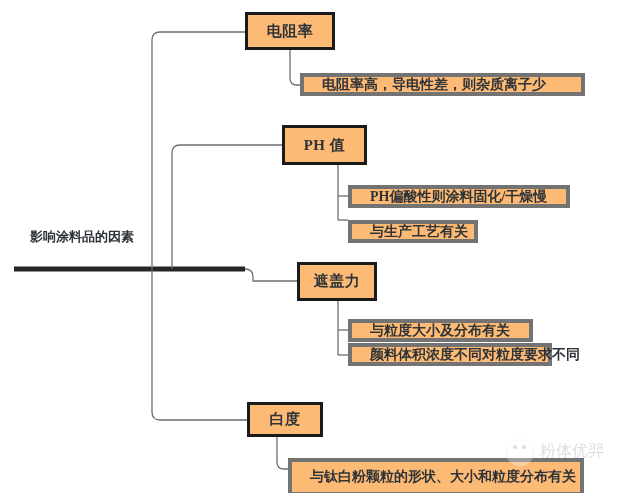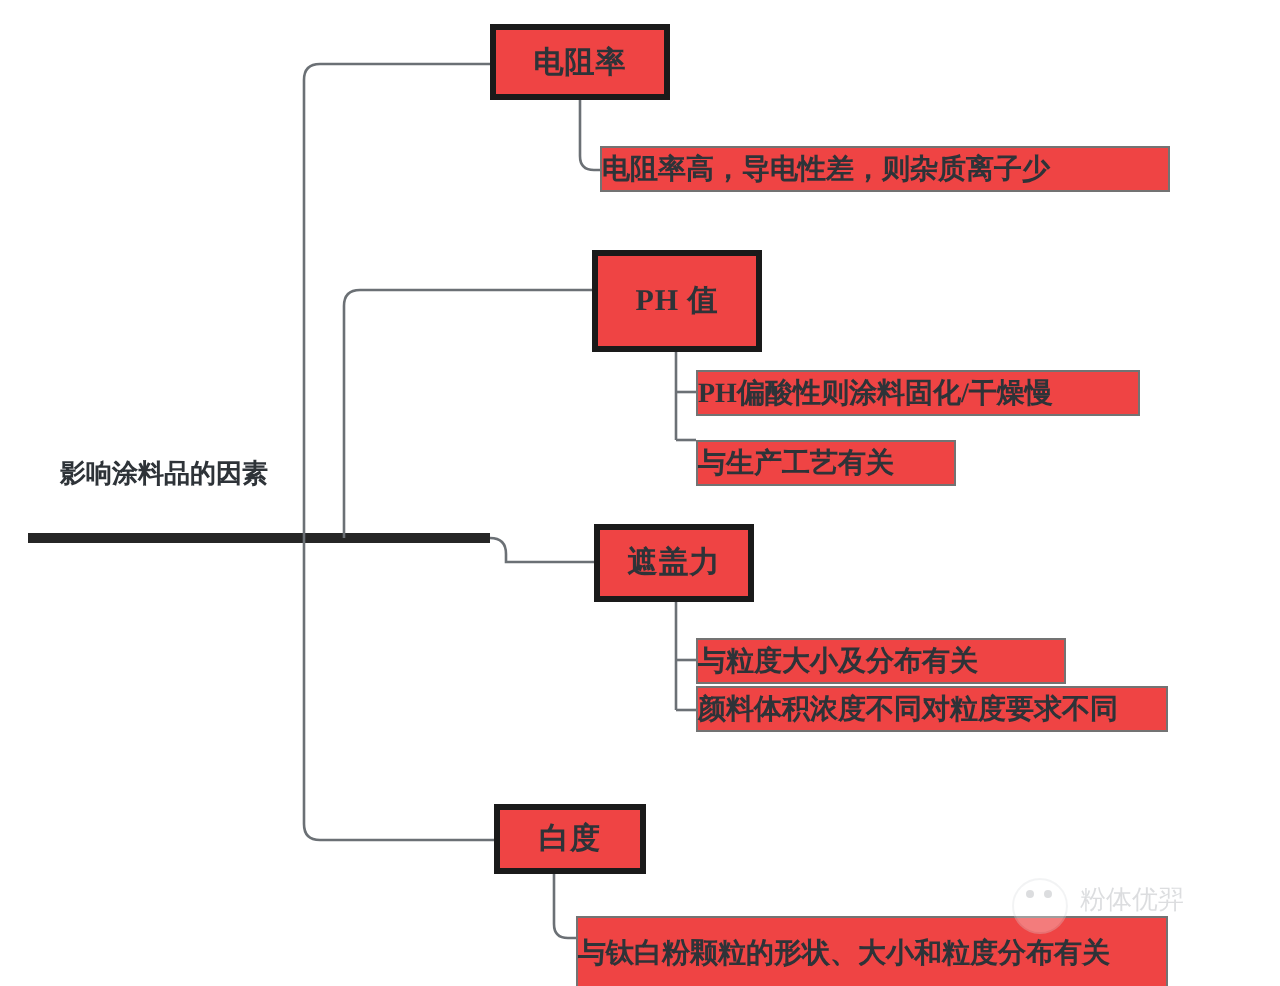--- a/index.html
+++ b/index.html
@@ -18,42 +18,42 @@
   #wires {
     position: absolute;
     left: 0;
     top: 0;
     width: 640px;
     height: 493px;
   }
   .node {
     position: absolute;
     box-sizing: border-box;
-    background: #ef4444;
+    background: #fdba74;
     display: flex;
     align-items: center;
     justify-content: center;
     white-space: nowrap;
     color: #2e3338;
     text-align: center;
   }
   
   .topic {
     border: 3px solid #1a1a1a;
     font-weight: bold;
     font-size: 15px;
     letter-spacing: 0.5px;
   }
   
   .detail {
-    border: 1px solid #737373;
+    border: 4px solid #737373;
     font-weight: bold;
     font-size: 14px;
     justify-content: flex-start;
-    padding-left: 0;
+    padding-left: 18px;
     padding-right: 6px;
     color: #2e3338;
   }
   #root-label {
     position: absolute;
     left: 30px;
     top: 228px;
     font-size: 13px;
     font-weight: bold;
     color: #2e3338;
@@ -65,21 +65,21 @@
     top: 437px;
     width: 120px;
     height: 34px;
     opacity: 0.30;
     pointer-events: none;
   }
   #watermark .wm-text {
     position: absolute;
     left: 40px;
     top: 4px;
-    font-size: 13px;
+    font-size: 16px;
     color: #8d9299;
     white-space: nowrap;
     font-family: "Liberation Sans", sans-serif;
   }
   #watermark .wm-logo {
     position: absolute;
     left: 6px;
     top: 2px;
     width: 26px;
     height: 26px;
@@ -127,37 +127,37 @@
 
   <div id="root-label">影响涂料品的因素</div>
 
   <div class="node topic" style="left:245px; top:12px; width:90px; height:38px;">
     <span>电阻率</span>
   </div>
   <div class="node detail" style="left:300px; top:73px; width:285px; height:23px;">
     <span>电阻率高，导电性差，则杂质离子少</span>
   </div>
 
-  <div class="node topic" style="left:296px; top:125px; width:85px; height:51px;">
+  <div class="node topic" style="left:282px; top:125px; width:85px; height:40px;">
     <span>PH 值</span>
   </div>
   <div class="node detail" style="left:348px; top:185px; width:222px; height:23px;">
     <span>PH偏酸性则涂料固化/干燥慢</span>
   </div>
   <div class="node detail" style="left:348px; top:220px; width:130px; height:23px;">
     <span>与生产工艺有关</span>
   </div>
 
   <div class="node topic" style="left:297px; top:262px; width:80px; height:39px;">
     <span>遮盖力</span>
   </div>
   <div class="node detail" style="left:348px; top:319px; width:185px; height:23px;">
     <span>与粒度大小及分布有关</span>
   </div>
-  <div class="node detail" style="left:348px; top:343px; width:236px; height:23px;">
+  <div class="node detail" style="left:348px; top:343px; width:204px; height:23px;">
     <span>颜料体积浓度不同对粒度要求不同</span>
   </div>
 
   <div class="node topic" style="left:247px; top:402px; width:76px; height:35px;">
     <span>白度</span>
   </div>
   <div class="node detail" style="left:288px; top:458px; width:296px; height:38px;">
     <span>与钛白粉颗粒的形状、大小和粒度分布有关</span>
   </div>
 

